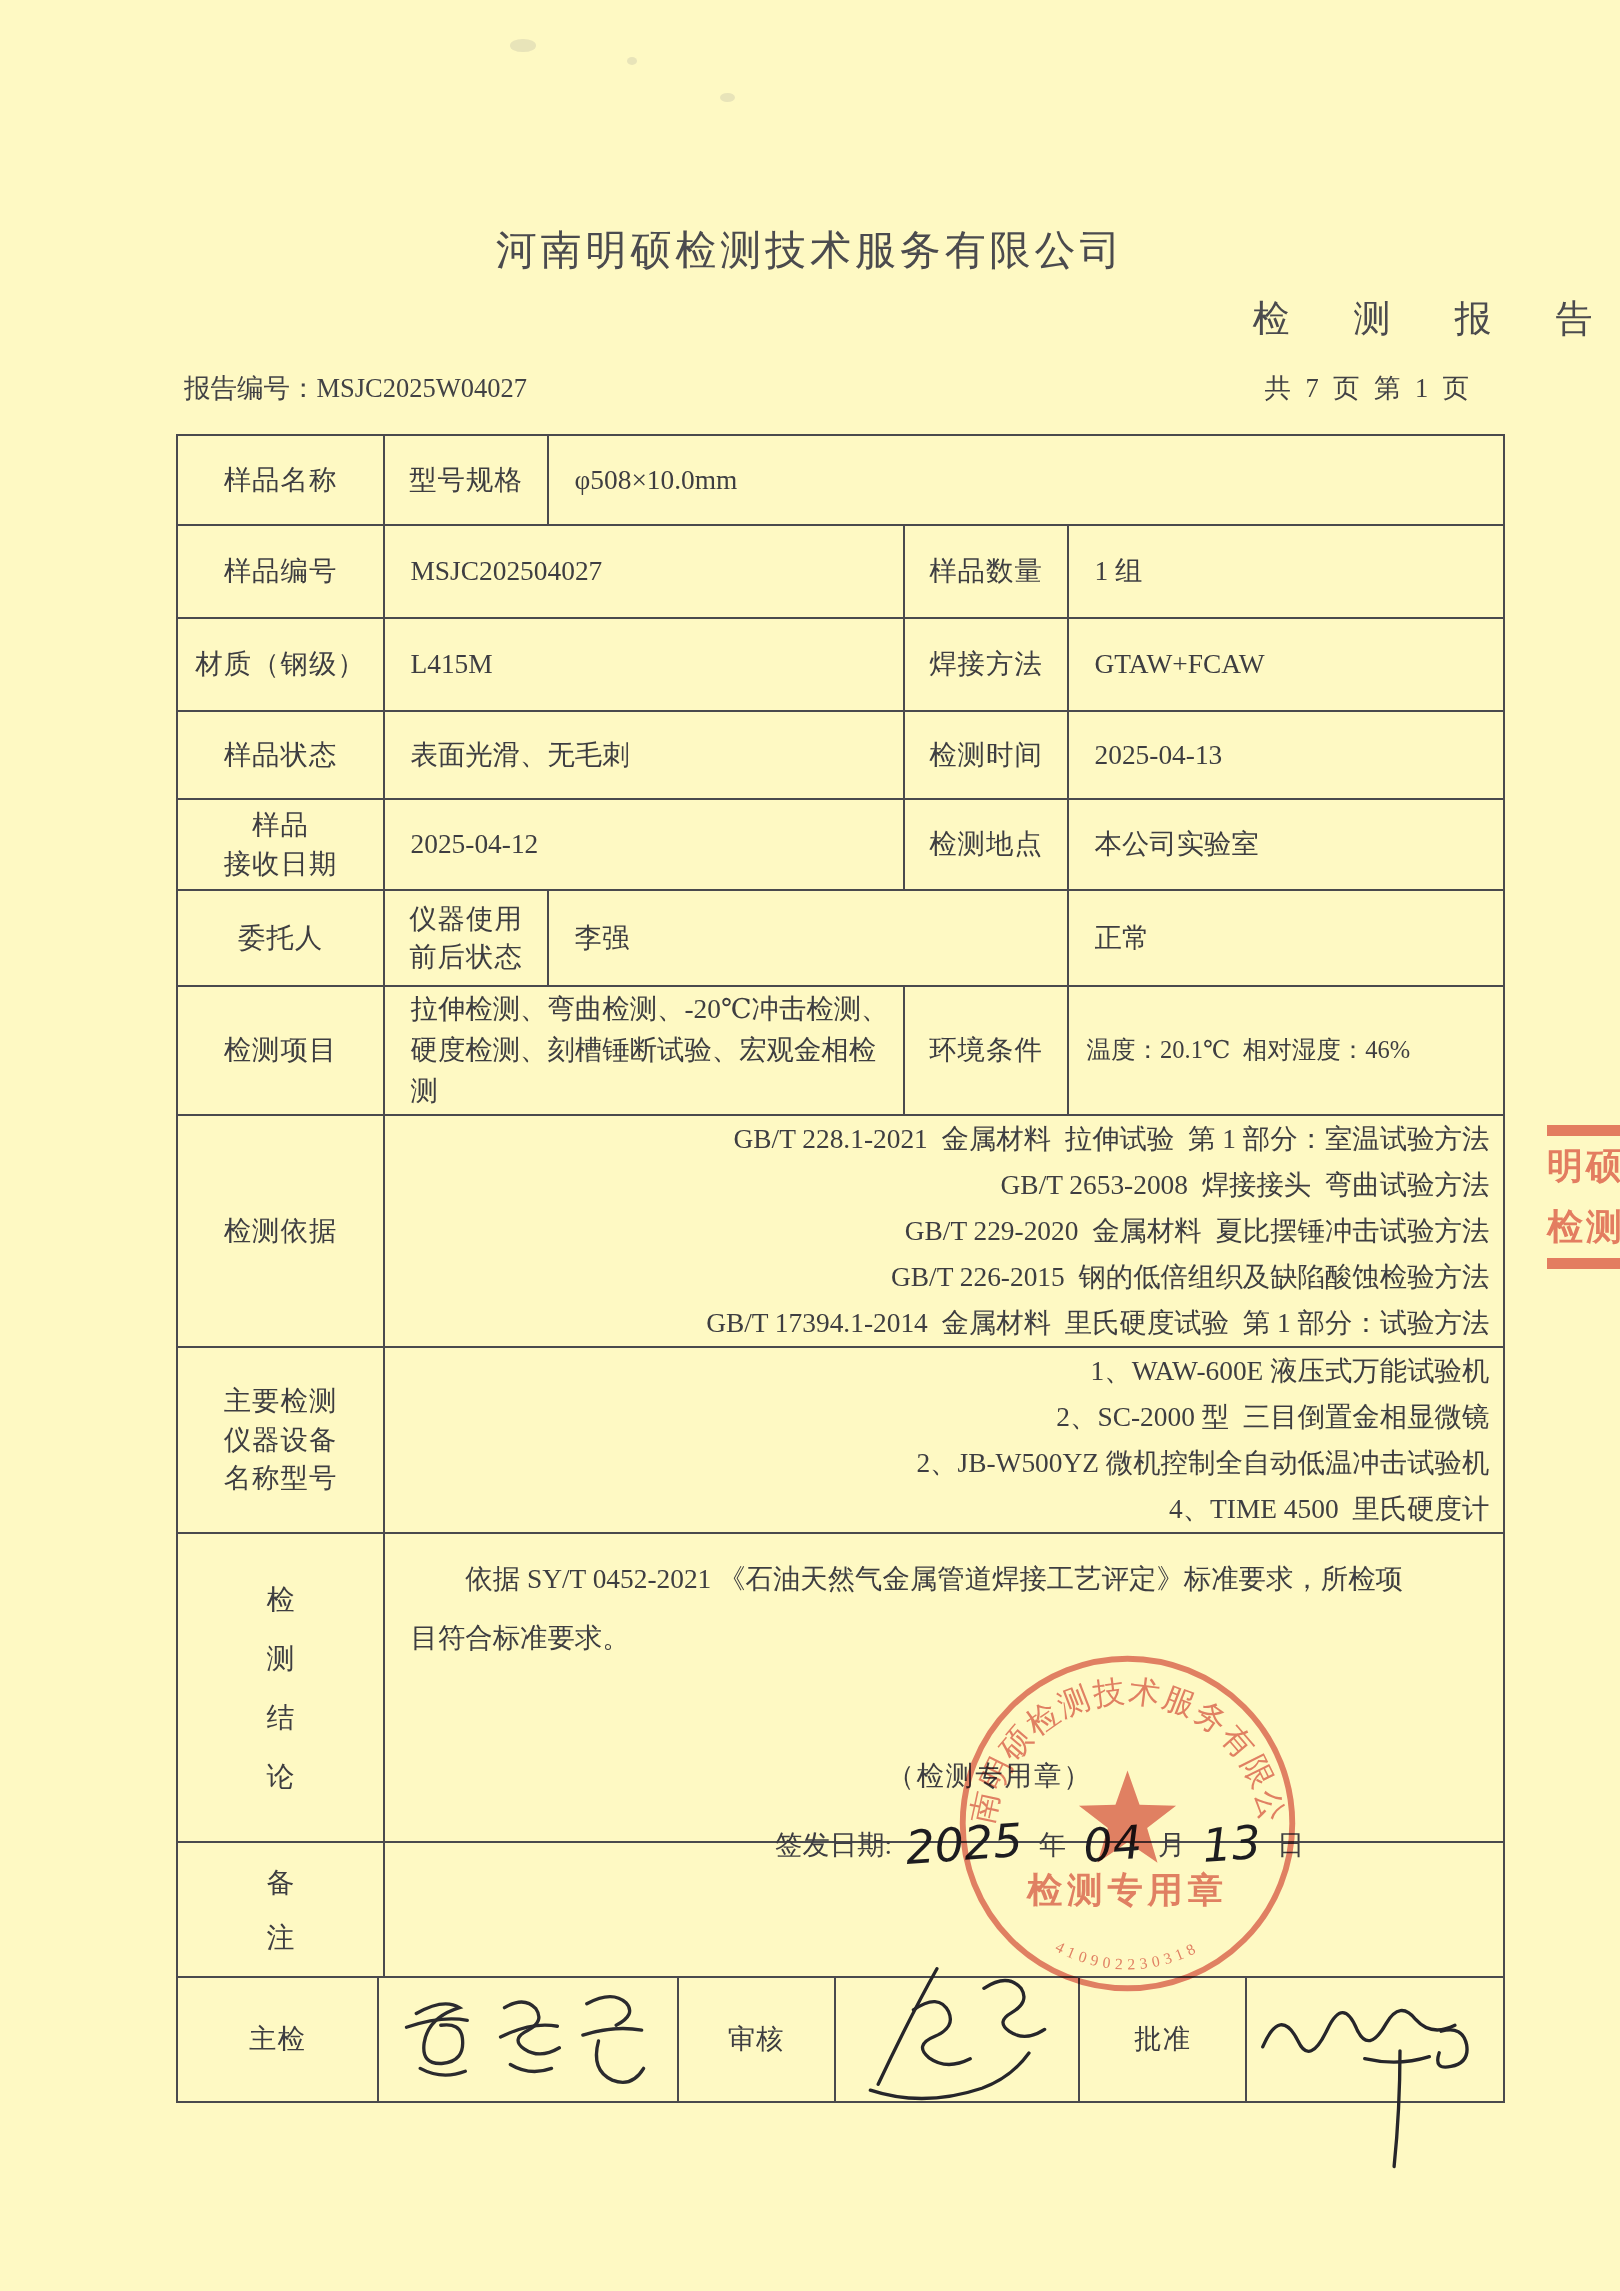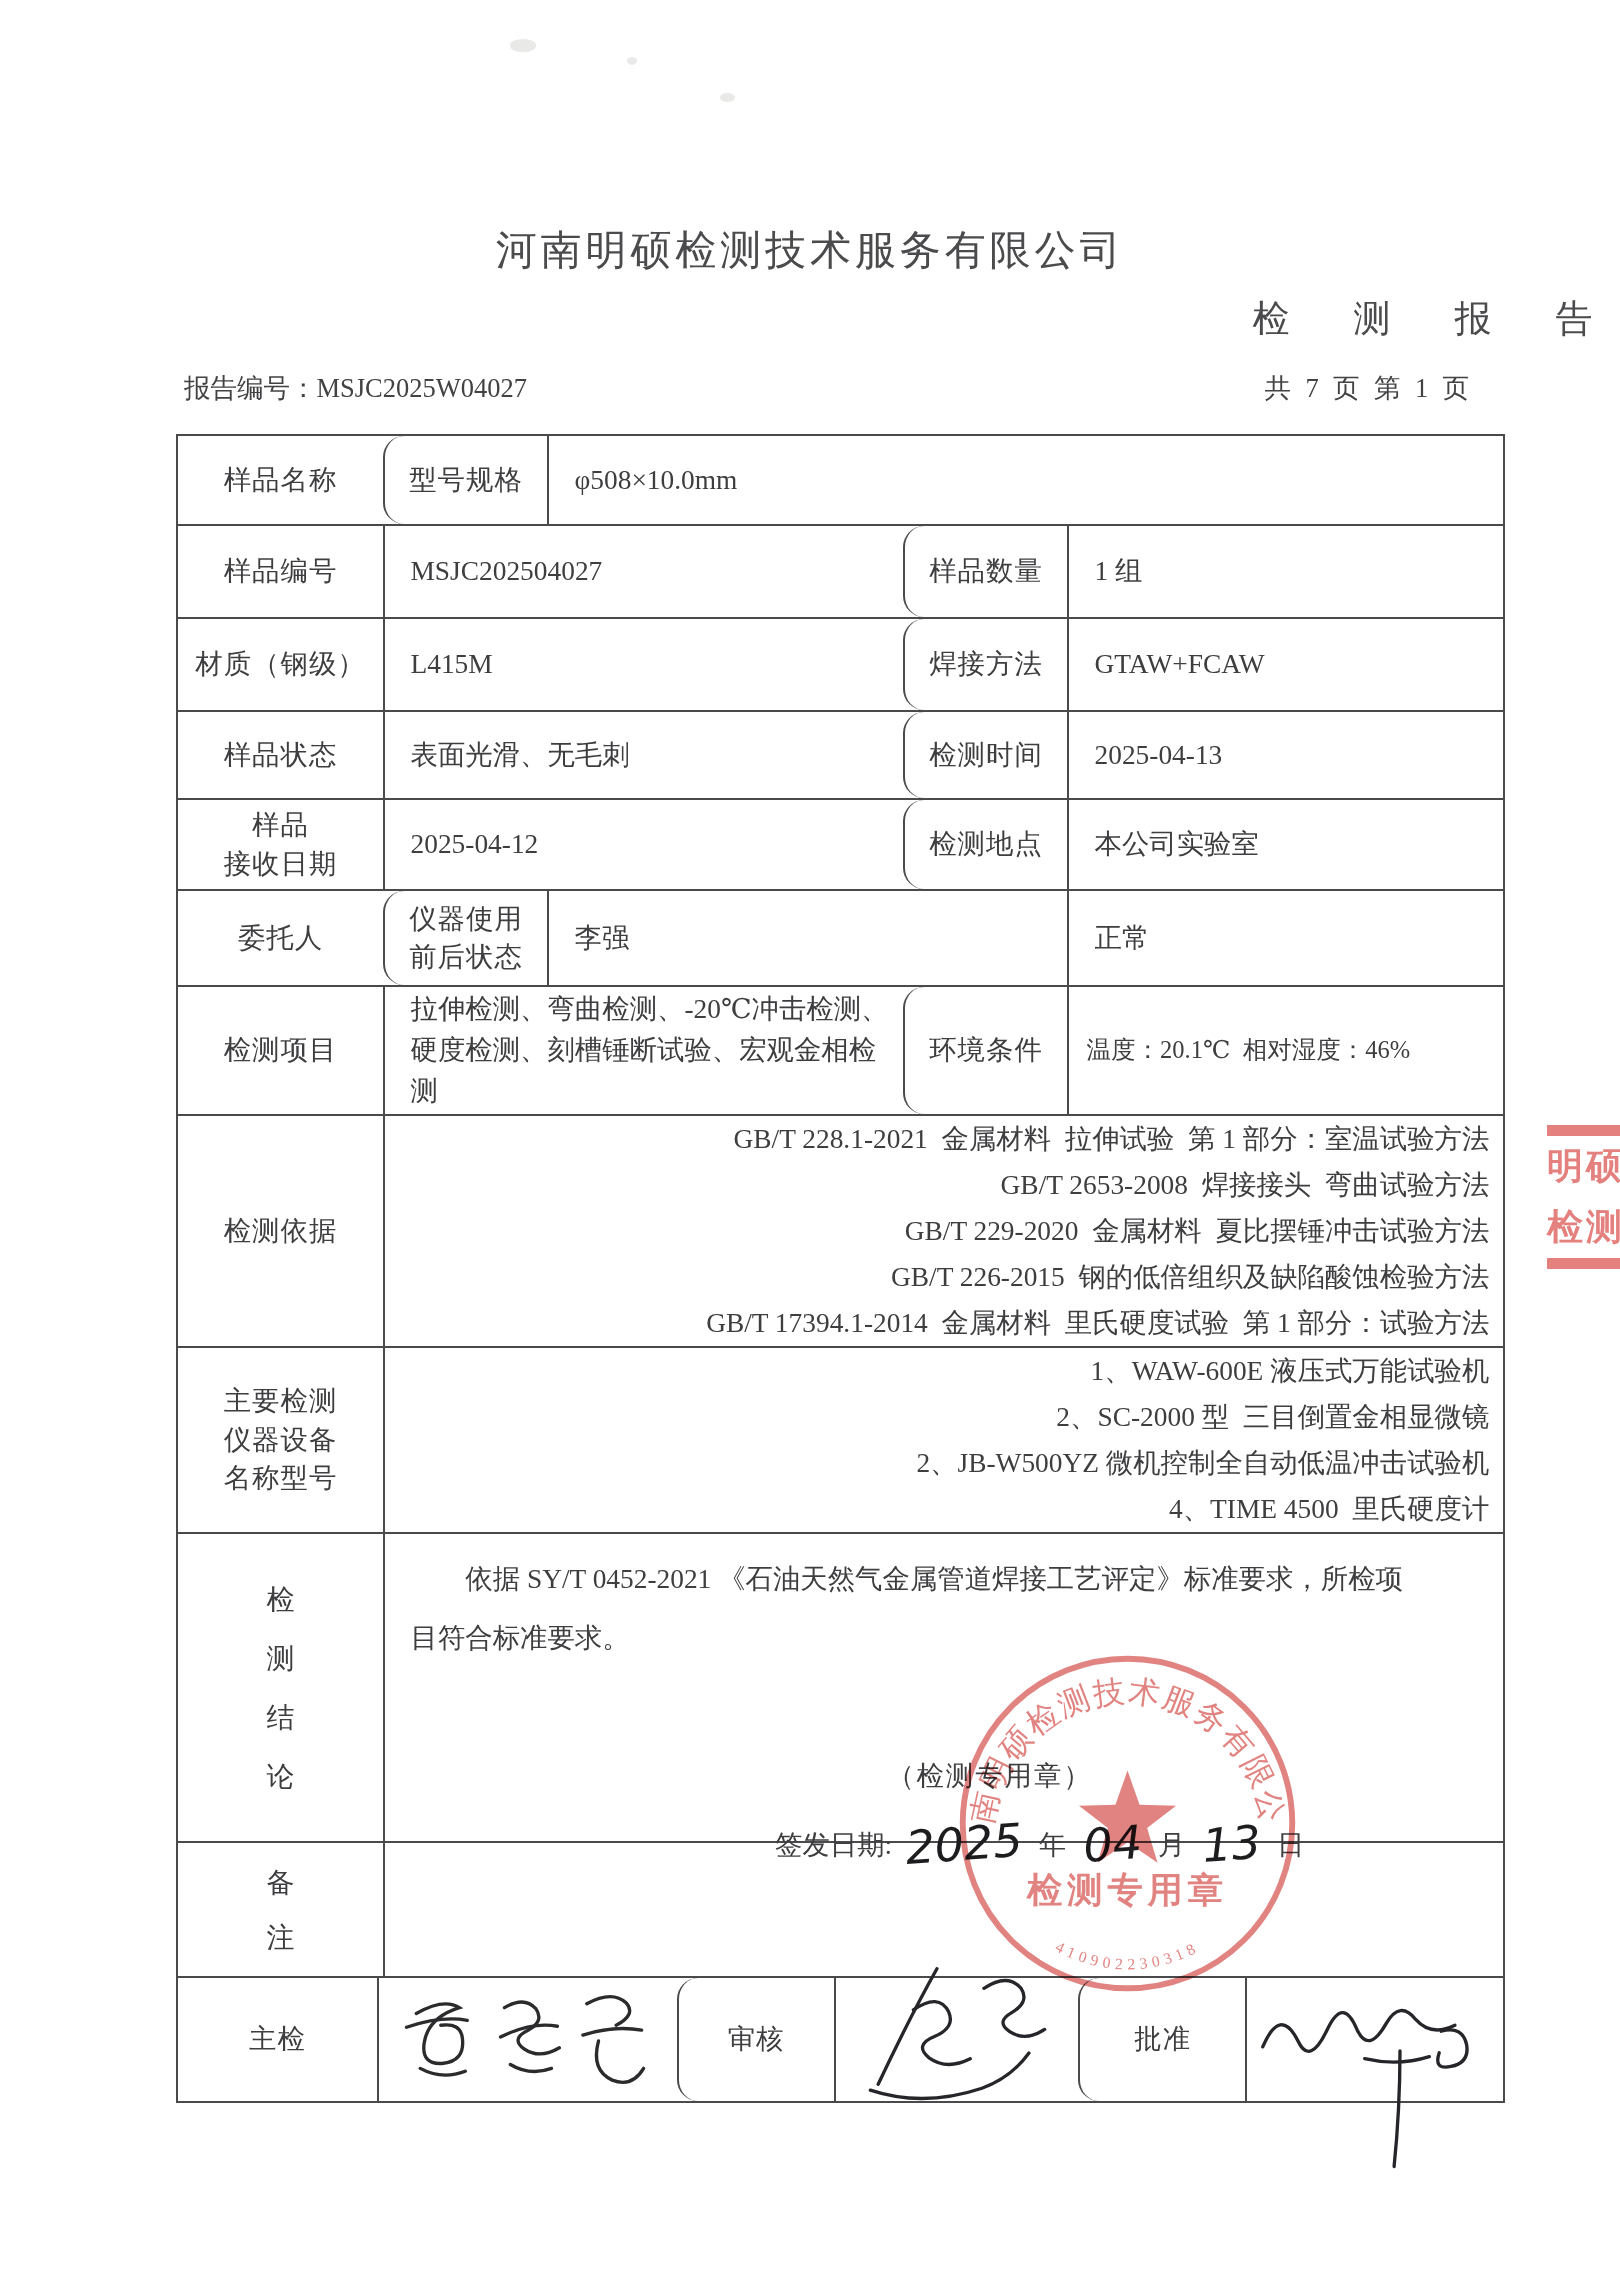--- a/index.html
+++ b/index.html
@@ -1,31 +1,31 @@
 <!DOCTYPE html>
 <html><head>
 <meta charset="utf-8">
 <style>
   html,body{margin:0;padding:0;background:#e8e8e6;}
-  .page{position:relative;width:1620px;height:2292px;background:#ffffff;
+  .page{position:relative;width:1620px;height:2292px;background:#fef9c3;
         font-family:"Liberation Serif","DejaVu Serif",serif;color:#3e3e41;overflow:hidden;}
   .speck{position:absolute;background:#9a9a97;border-radius:50%;opacity:.22;}
   .title{position:absolute;left:0;top:223px;width:100%;text-align:center;
          font-size:41px;letter-spacing:3.9px;color:#4b4b4e;font-weight:500;}
   .subtitle{position:absolute;left:0;top:294px;width:100%;text-align:right;
             font-size:37px;letter-spacing:27.4px;color:#4b4b4e;font-weight:500;}
   .meta{position:absolute;top:370px;font-size:26.5px;color:#424245;}
   .meta.left{left:184px;}
   .meta.right{right:147px;letter-spacing:3.9px;}
   .tbl{position:absolute;left:176px;top:434px;width:1325px;border:2.5px solid #4a4a4d;}
   .row{display:flex;box-sizing:border-box;border-bottom:2.5px solid #4a4a4d;}
   .row:last-child{border-bottom:none;}
   .c{box-sizing:border-box;display:flex;align-items:center;font-size:27.4px;line-height:1.4;}
   .c + .c{border-left:2.5px solid #4a4a4d;}
-  .lab{justify-content:center;flex-direction:column;text-align:center;letter-spacing:1px;border-radius:21px;}
+  .lab{justify-content:center;flex-direction:column;text-align:center;letter-spacing:1px;}
   .val{justify-content:flex-start;padding-left:25.5px;padding-right:13.7px;white-space:pre-wrap;}
   .w1{width:205px;} .w2{width:520px;} .w3{width:164px;} .w4{width:436px;} .wspan{width:1120px;}
   .col{flex-direction:column;align-items:flex-end;justify-content:center;}
   .col .ln{line-height:46px;white-space:pre-wrap;}
   .vert{font-size:28px;line-height:59px;letter-spacing:0;}
   .concl{position:relative;display:block;padding:0;}
   .concl-text{position:absolute;left:25.5px;top:15.7px;width:1019px;text-indent:2em;
               font-size:27.4px;line-height:59px;white-space:normal;}
   .seal-note{position:absolute;left:502px;top:223px;font-size:27.4px;letter-spacing:2px;}
   .issue{position:absolute;left:390px;top:272px;font-size:27.4px;white-space:nowrap;}

